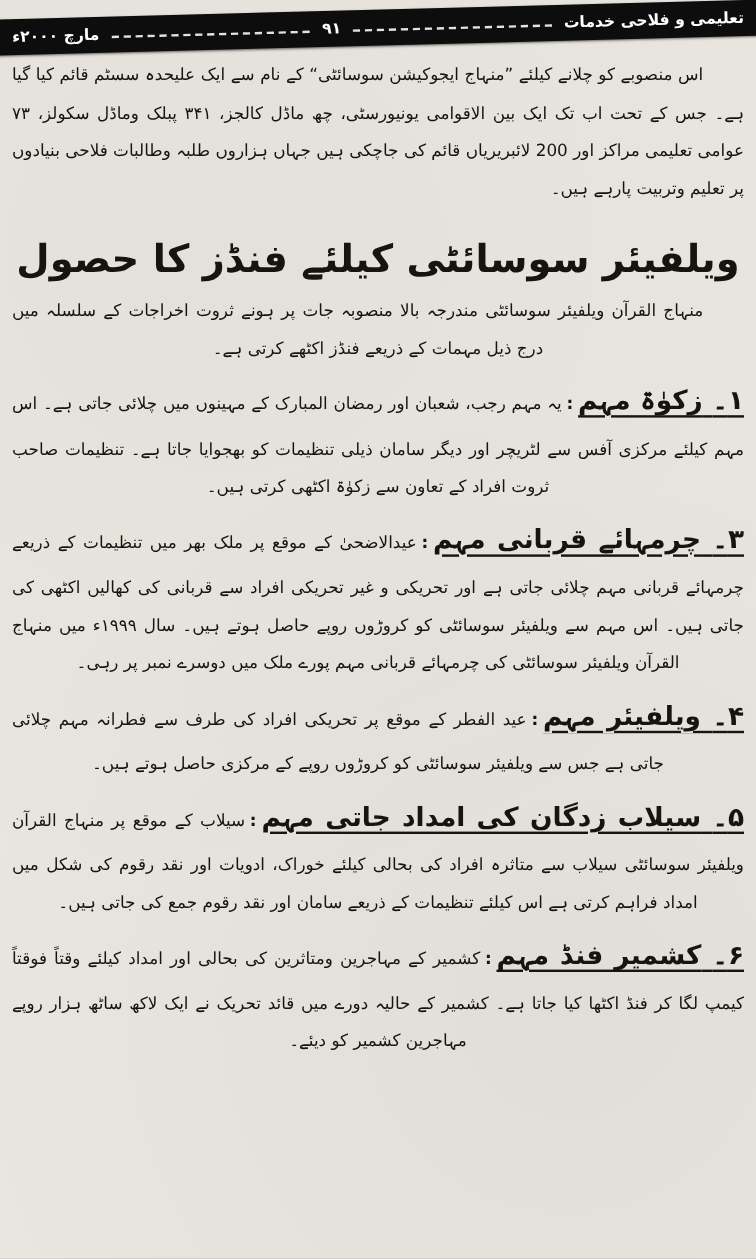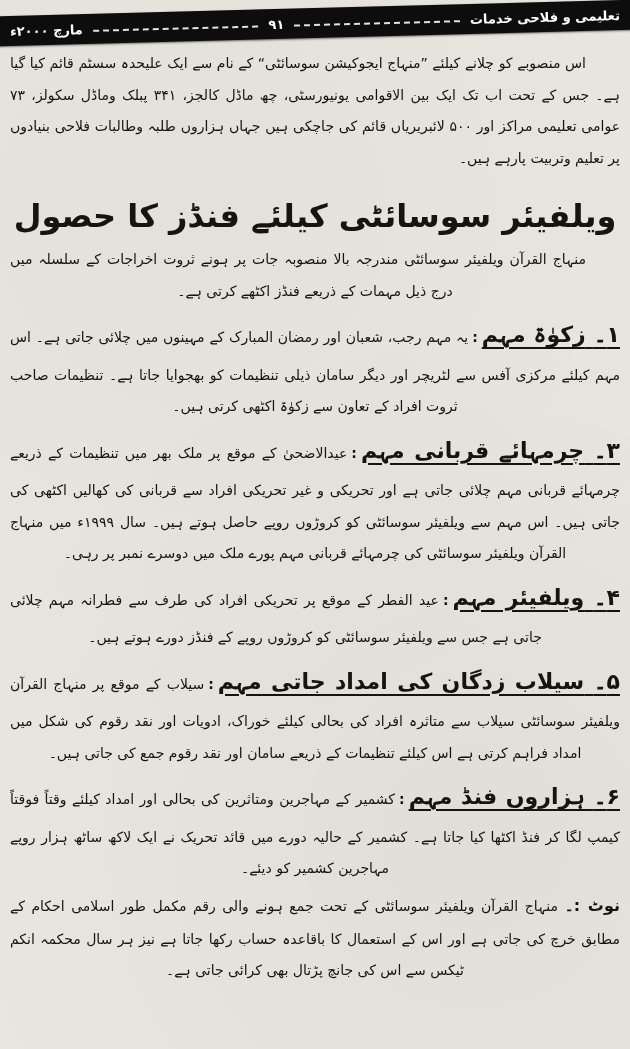--- a/index.html
+++ b/index.html
@@ -69,45 +69,42 @@
   <div class="header-bar">
     <span class="lbl">تعلیمی و فلاحی خدمات</span>
     <span class="dashes"></span>
     <span class="lbl">۹۱</span>
     <span class="dashes"></span>
     <span class="lbl">مارچ ۲۰۰۰ء</span>
   </div>
 
   <div class="content">
 
-    <p class="para first-indent flush-last">اس منصوبے کو چلانے کیلئے ”منہاج ایجوکیشن سوسائٹی“ کے نام سے ایک علیحدہ سسٹم قائم کیا گیا ہے۔ جس کے تحت اب تک ایک بین الاقوامی یونیورسٹی، چھ ماڈل کالجز، ۳۴۱ پبلک وماڈل سکولز، ۷۳ عوامی تعلیمی مراکز اور ۵۰۰ لائبریریاں قائم کی جاچکی ہیں جہاں ہزاروں طلبہ وطالبات فلاحی بنیادوں پر تعلیم وتربیت پارہے ہیں۔</p>
+    <p class="para first-indent flush-last">اس منصوبے کو چلانے کیلئے ”منہاج ایجوکیشن سوسائٹی“ کے نام سے ایک علیحدہ سسٹم قائم کیا گیا ہے۔ جس کے تحت اب تک ایک بین الاقوامی یونیورسٹی، چھ ماڈل کالجز، ۳۴۱ پبلک وماڈل سکولز، ۷۳ عوامی تعلیمی مراکز اور 200 لائبریریاں قائم کی جاچکی ہیں جہاں ہزاروں طلبہ وطالبات فلاحی بنیادوں پر تعلیم وتربیت پارہے ہیں۔</p>
 
     <h1 class="section-title">ویلفیئر سوسائٹی کیلئے فنڈز کا حصول</h1>
 
     <p class="para first-indent">منہاج القرآن ویلفیئر سوسائٹی مندرجہ بالا منصوبہ جات پر ہونے ثروت اخراجات کے سلسلہ میں درج ذیل مہمات کے ذریعے فنڈز اکٹھے کرتی ہے۔</p>
 
     <p class="para">
       <span class="item-head"><span>۱۔</span> <span>زکوٰۃ مہم</span></span><span class="sep">:</span><span>یہ مہم رجب، شعبان اور رمضان المبارک کے مہینوں میں چلائی جاتی ہے۔ اس مہم کیلئے مرکزی آفس سے لٹریچر اور دیگر سامان ذیلی تنظیمات کو بھجوایا جاتا ہے۔ تنظیمات صاحب ثروت افراد کے تعاون سے زکوٰۃ اکٹھی کرتی ہیں۔</span>
     </p>
 
 
     <p class="para">
       <span class="item-head"><span>۳۔</span> <span>چرمہائے قربانی مہم</span></span><span class="sep">:</span><span>عیدالاضحیٰ کے موقع پر ملک بھر میں تنظیمات کے ذریعے چرمہائے قربانی مہم چلائی جاتی ہے اور تحریکی و غیر تحریکی افراد سے قربانی کی کھالیں اکٹھی کی جاتی ہیں۔ اس مہم سے ویلفیئر سوسائٹی کو کروڑوں روپے حاصل ہوتے ہیں۔ سال ۱۹۹۹ء میں منہاج القرآن ویلفیئر سوسائٹی کی چرمہائے قربانی مہم پورے ملک میں دوسرے نمبر پر رہی۔</span>
     </p>
 
     <p class="para">
-      <span class="item-head"><span>۴۔</span> <span>ویلفیئر مہم</span></span><span class="sep">:</span><span>عید الفطر کے موقع پر تحریکی افراد کی طرف سے فطرانہ مہم چلائی جاتی ہے جس سے ویلفیئر سوسائٹی کو کروڑوں روپے کے فنڈز دورے ہوتے ہیں۔</span>
+      <span class="item-head"><span>۴۔</span> <span>ویلفیئر مہم</span></span><span class="sep">:</span><span>عید الفطر کے موقع پر تحریکی افراد کی طرف سے فطرانہ مہم چلائی جاتی ہے جس سے ویلفیئر سوسائٹی کو کروڑوں روپے کے مرکزی حاصل ہوتے ہیں۔</span>
     </p>
 
     <p class="para">
       <span class="item-head"><span>۵۔</span> <span>سیلاب زدگان کی امداد جاتی مہم</span></span><span class="sep">:</span><span>سیلاب کے موقع پر منہاج القرآن ویلفیئر سوسائٹی سیلاب سے متاثرہ افراد کی بحالی کیلئے خوراک، ادویات اور نقد رقوم کی شکل میں امداد فراہم کرتی ہے اس کیلئے تنظیمات کے ذریعے سامان اور نقد رقوم جمع کی جاتی ہیں۔</span>
     </p>
 
     <p class="para">
-      <span class="item-head"><span>۶۔</span> <span>ہزاروں فنڈ مہم</span></span><span class="sep">:</span><span>کشمیر کے مہاجرین ومتاثرین کی بحالی اور امداد کیلئے وقتاً فوقتاً کیمپ لگا کر فنڈ اکٹھا کیا جاتا ہے۔ کشمیر کے حالیہ دورے میں قائد تحریک نے ایک لاکھ ساٹھ ہزار روپے مہاجرین کشمیر کو دیئے۔</span>
+      <span class="item-head"><span>۶۔</span> <span>کشمیر فنڈ مہم</span></span><span class="sep">:</span><span>کشمیر کے مہاجرین ومتاثرین کی بحالی اور امداد کیلئے وقتاً فوقتاً کیمپ لگا کر فنڈ اکٹھا کیا جاتا ہے۔ کشمیر کے حالیہ دورے میں قائد تحریک نے ایک لاکھ ساٹھ ہزار روپے مہاجرین کشمیر کو دیئے۔</span>
     </p>
 
-    <p class="para">
-      <span class="note-head">نوٹ :۔</span> <span>منہاج القرآن ویلفیئر سوسائٹی کے تحت جمع ہونے والی رقم مکمل طور اسلامی احکام کے مطابق خرچ کی جاتی ہے اور اس کے استعمال کا باقاعدہ حساب رکھا جاتا ہے نیز ہر سال محکمہ انکم ٹیکس سے اس کی جانچ پڑتال بھی کرائی جاتی ہے۔</span>
-    </p>
 
   </div>
 </div>
 
 </body></html>

